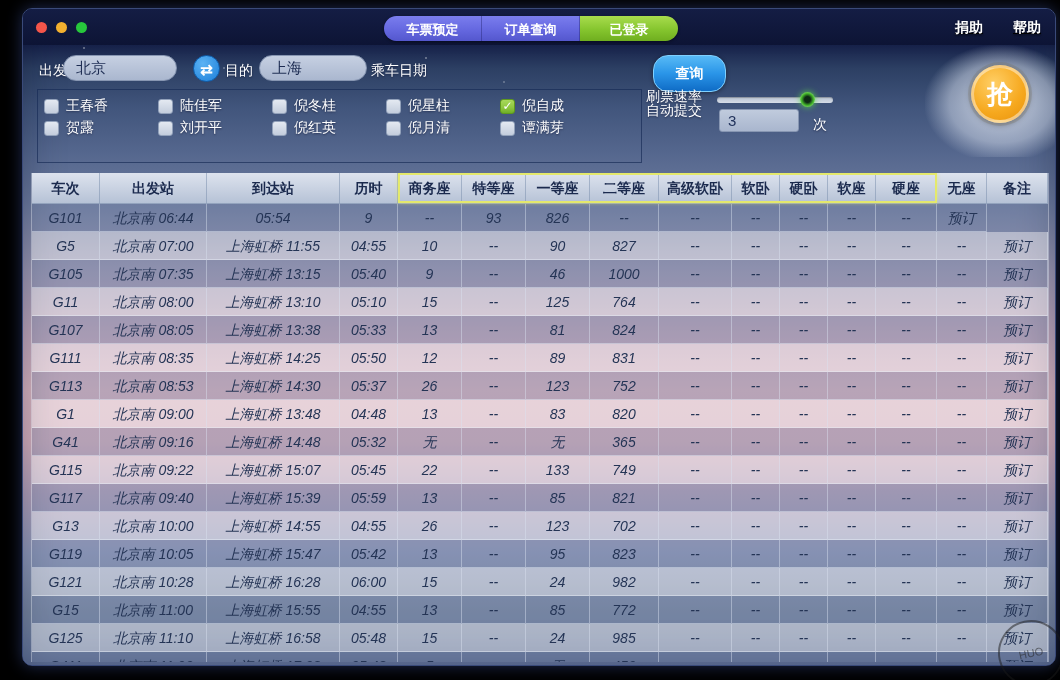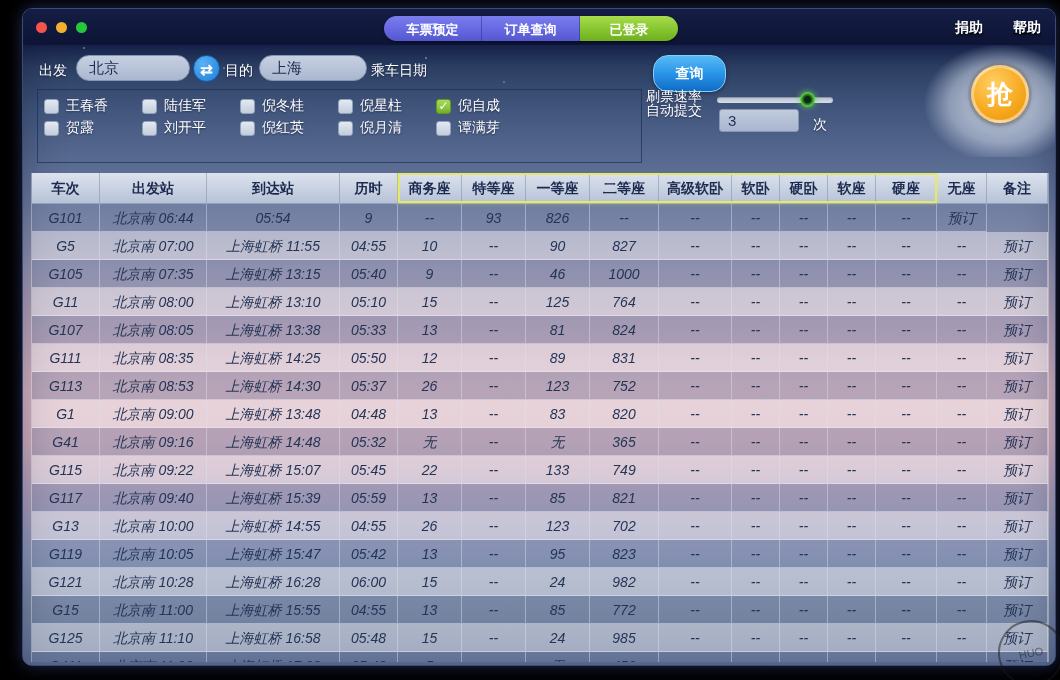--- a/index.html
+++ b/index.html
@@ -53,21 +53,21 @@
     background:radial-gradient(circle at 35% 30%,#5ab2f4,#1d7fd9);border:1px solid #0f5fae;
     color:#fff;font-size:15px;line-height:26px;text-align:center;cursor:pointer;font-weight:bold;}
   .querybtn{position:absolute;left:630px;top:46px;width:73px;height:37px;border-radius:15px;
     background:linear-gradient(180deg,#57baf6,var(--accent_blue) 50%,#0f6cc6);
     border:1px solid #7fd0ff;color:#fff;font-weight:bold;font-size:14px;cursor:pointer;
     box-shadow:0 1px 4px rgba(0,0,0,.4);font-family:inherit;}
   
   .passpanel{position:absolute;left:14px;top:80px;width:605px;height:74px;
     border:1px solid rgba(22,42,84,.65);box-sizing:border-box;}
   .passrow{position:absolute;left:6px;display:flex;height:22px;}
-  .chk{width:98px;display:flex;align-items:center;gap:7px;cursor:pointer;}
+  .chk{width:114px;display:flex;align-items:center;gap:7px;cursor:pointer;}
   .chkbox{width:15px;height:15px;border-radius:3px;background:linear-gradient(180deg,#e4e9f1,#c3cddd);
     border:1px solid #92a1ba;box-sizing:border-box;color:#fff;font-size:12px;line-height:13px;text-align:center;}
   .chkbox.checked{background:linear-gradient(180deg,#a8d95a,var(--check_green) 60%,#6fae27);border-color:#5f9a1d;}
   .chklbl{color:#fff;font-size:14px;text-shadow:0 1px 2px rgba(0,0,30,.5);}
   
   .slider-track{position:absolute;left:694px;top:88px;width:116px;height:6px;border-radius:3px;
     background:linear-gradient(180deg,#b7c1d1,#d6dde8);box-shadow:inset 0 1px 1px rgba(0,0,0,.25);cursor:pointer;}
   .slider-handle{position:absolute;top:-5px;width:15px;height:15px;border-radius:50%;margin-left:-7px;
     background:radial-gradient(circle,#0e2a14 28%,#3fae29 55%,#7fe25f 75%);
     box-shadow:0 0 6px rgba(90,220,70,.9);cursor:grab;}
@@ -119,21 +119,21 @@
       <button class="tab">订单查询</button>
       <button class="tab active">已登录</button>
     </div>
     <div class="toplinks">
       <span class="toplink">捐助</span>
       <span class="toplink">帮助</span>
     </div>
   </div>
 
   <span class="label" style="left:16px;top:53px;">出发</span>
-  <input class="pill" style="left: 53px; top: 46px; width: 114px;" value="北京">
+  <input class="pill" style="left: 40px; top: 46px; width: 114px;" value="北京">
   <button class="swap">⇄</button>
   <span class="label" style="left:202px;top:53px;">目的</span>
   <input class="pill" style="left: 236px; top: 46px; width: 108px;" value="上海">
   <span class="label" style="left:348px;top:53px;">乘车日期</span>
   <button class="querybtn">查询</button>
 
   <div class="passpanel">
     <div class="passrow" style="top:5px;">
         <label class="chk">
           <span class="chkbox"></span>

